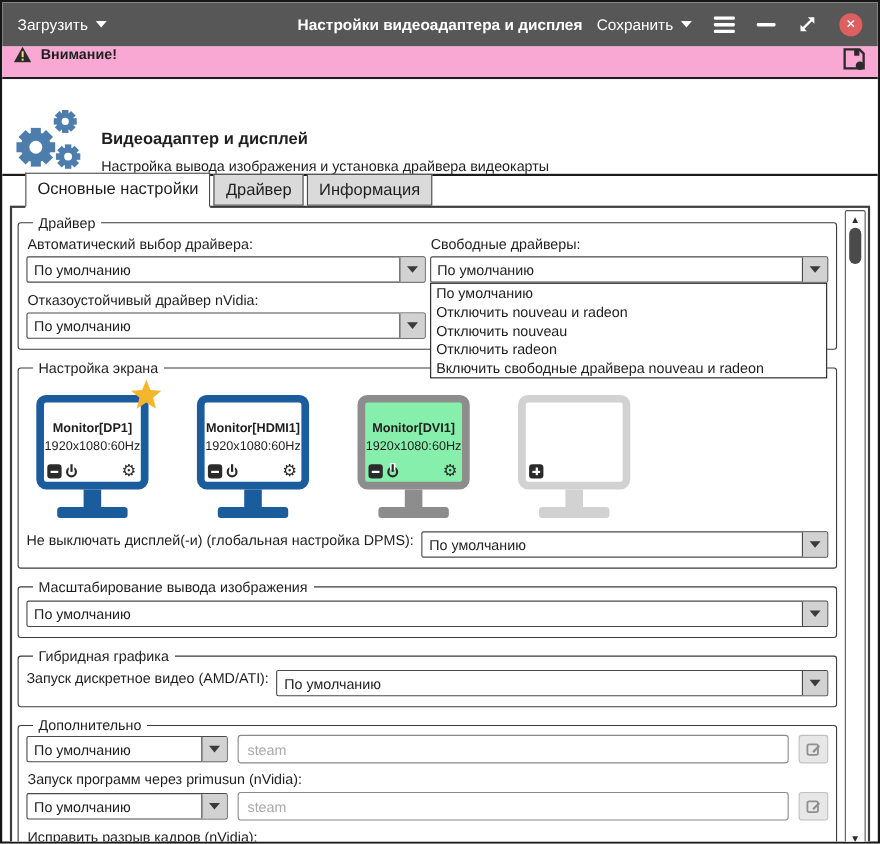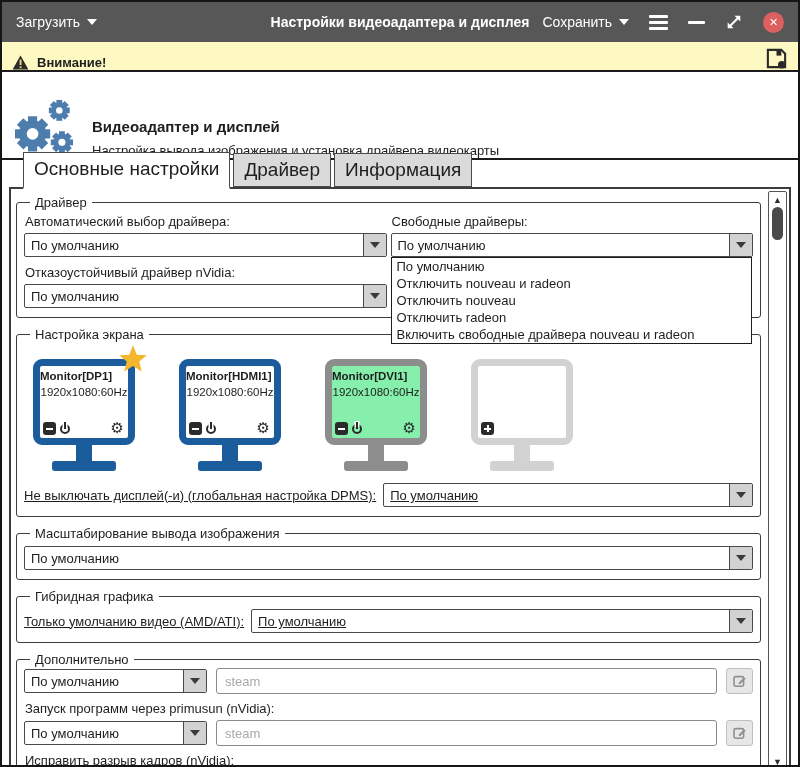--- a/index.html
+++ b/index.html
@@ -13,29 +13,29 @@
   .titlebar { height:40px; background:#575757; display:flex; align-items:center; padding:12px 14px; position:relative; color:#fff; }
   .tb-menu { display:flex; align-items:center; gap:7px; font-size:14px; cursor:default; }
   .caret-down { width:0; height:0; border-left:5px solid transparent; border-right:5px solid transparent; border-top:6px solid #fff; }
   .tb-title { position:absolute; left:50%; transform:translateX(-50%); font-size:14px; font-weight:bold; white-space:nowrap; }
   .tb-right { margin-left:auto; display:flex; align-items:center; gap:20px; }
   .hamburger { display:flex; flex-direction:column; gap:3px; }
   .hamburger span { width:19px; height:3px; background:#fff; border-radius:1px; }
   .min-bar { width:17px; height:3px; background:#fff; border-radius:1px; }
   .close-btn { width:21px; height:21px; border-radius:50%; background:#dd5f5f; color:#fff; font-size:11px; font-weight:bold; display:flex; align-items:center; justify-content:center; line-height:1; }
   
-  .warnbar { height:30px; background:#fef9c3; border-bottom:2px solid #1c1c1c; display:flex; align-items:flex-end; gap:8px; padding:0 10px; font-size:13px; font-weight:bold; }
+  .warnbar { height:30px; background:#f9a8d4; border-bottom:2px solid #1c1c1c; display:flex; align-items:flex-start; gap:8px; padding:0 10px; font-size:13px; font-weight:bold; }
   .warn-save { margin-left:auto; display:flex; align-items:center; }
   
   .header { height:88px; background:#fff; border-bottom:2px solid #1c1c1c; display:flex; align-items:flex-end; gap:16px; padding:0 8px; }
   .hdr-text .h-title { font-size:15px; font-weight:bold; margin-bottom:8px; }
   .hdr-text .h-sub { font-size:13px; }
   
   .tabs { height:27px; display:flex; align-items:flex-end; padding-left:21px; position:relative; z-index:5; }
-  .tab { border:1px solid #4a4a4a; background:#dadada; font-size:19px; padding:5px 10px 5px; margin-right:3px; position:relative; }
+  .tab { border:1px solid #4a4a4a; background:#dadada; font-size:15px; padding:5px 10px 5px; margin-right:3px; position:relative; }
   .tab.active { background:#fff; border-bottom:2px solid #fff; margin-bottom:-2px; padding-bottom:7px; z-index:6; }
   
   .pane { margin:0 7px; height:588px; border:2px solid #3d3d3d; background:#fff; position:relative; z-index:1; }
   .pane-content { position:absolute; left:5px; top:6px; right:28px; }
   fieldset { border:1px solid #3d3d3d; border-radius:3px; margin:0 0 9px 0; padding:1px 7px 9px 7px; }
   legend { font-size:13px; padding:0 5px; margin-left:6px; }
   .fld-label { display:block; font-size:13px; margin:3px 0 4px 1px; }
   
   .combo { display:flex; align-items:stretch; height:24px; border:1px solid #4a4a4a; border-radius:2px; background:#fff; }
   .combo-text { flex:1; font-size:13px; padding:4px 6px 0; white-space:nowrap; overflow:hidden; }
@@ -43,38 +43,38 @@
   .tri { width:0; height:0; border-left:5px solid transparent; border-right:5px solid transparent; border-top:6px solid #3a3a3a; }
   
   .drv-grid { display:grid; grid-template-columns:1fr 1fr; column-gap:4px; }
   .combo-wrap { position:relative; }
   .drop-list { position:absolute; top:100%; left:0; right:1px; background:#fff; border:1px solid #1c1c1c; z-index:30; }
   .drop-item { font-size:13px; line-height:15px; padding:1px 5px; white-space:nowrap; }
   
   .monitors { display:flex; gap:44px; padding:16px 4px 0 9px; }
   .monitor { width:102px; position:relative; }
   .m-frame { height:86px; border:7px solid #1a5c9c; border-radius:9px; background:#fff; position:relative; }
-  .m-name { font-size:11.5px; font-weight:bold; margin-top:4px; white-space:nowrap; }
+  .m-name { font-size:11.5px; font-weight:bold; text-align:center; margin-top:18px; white-space:nowrap; }
   .m-res { font-size:11.5px; text-align:center; margin-top:4px; white-space:nowrap; }
   .m-icons { position:absolute; left:3px; right:4px; bottom:3px; display:flex; align-items:center; gap:4px; }
   .badge { width:13px; height:13px; background:#2b2b2b; border-radius:3px; position:relative; flex:0 0 auto; }
   .badge::before { content:''; position:absolute; left:3px; right:3px; top:5.5px; height:2px; background:#fff; }
   .badge.plus::after { content:''; position:absolute; top:3px; bottom:3px; left:5.5px; width:2px; background:#fff; }
   .power { width:10px; height:10px; border:2px solid #2b2b2b; border-radius:50%; position:relative; flex:0 0 auto; }
   .power::before { content:''; position:absolute; left:50%; top:-5px; transform:translateX(-50%); width:5px; height:6px; background:#fff; }
   .power::after { content:''; position:absolute; left:50%; top:-4px; transform:translateX(-50%); width:2px; height:7px; background:#2b2b2b; }
   .gear-glyph { margin-left:auto; font-family:"DejaVu Sans",sans-serif; font-size:15px; line-height:13px; color:#2b2b2b; }
   .m-neck { width:16px; height:16px; margin:0 auto; background:#1a5c9c; }
   .m-base { width:64px; height:10px; margin:0 auto; border-radius:3px; background:#1a5c9c; }
   .monitor.gray .m-frame, .monitor.gray .m-neck, .monitor.gray .m-base { border-color:#8d8d8d; background-color:#8d8d8d; }
   .monitor.gray .m-frame { background:#86efac; }
   .monitor.empty .m-frame, .monitor.empty .m-neck, .monitor.empty .m-base { border-color:#d2d2d2; background-color:#d2d2d2; }
   .monitor.empty .m-frame { background:#fff; }
   .star { position:absolute; top:-15px; right:-13px; z-index:4; }
-  .row-inline { display:flex; align-items:center; gap:7px; margin-top:12px;text-decoration:underline; }
+  .row-inline { display:flex; align-items:flex-start; gap:7px; margin-top:12px; }
   .row-inline .fld-label { margin:0; white-space:nowrap; }
   .row-inline .combo { flex:1; }
   
   .x-row { display:flex; align-items:center; gap:9px; margin-bottom:2px; }
   .combo.small { width:183px; flex:0 0 auto; }
   .txt-input { flex:1; height:26px; border:1px solid #8a8a8a; border-radius:3px; padding:0 8px; font-size:13px; font-family:inherit; color:#333; background:#fff; }
   .txt-input::placeholder { color:#a9a9a9; }
   .edit-btn { width:27px; height:26px; flex:0 0 auto; background:#e7e7e7; border:1px solid #c0c0c0; border-radius:3px; display:flex; align-items:center; justify-content:center; }
   
   .vscroll { position:absolute; top:2px; right:2px; bottom:2px; width:19px; border:1px solid #555; border-radius:2px; background:#fff; }
@@ -286,21 +286,21 @@
           <span class="combo-text">По умолчанию</span>
           <span class="combo-btn">
               <span class="tri"></span>
             </span>
         </div>
       </fieldset>
 
       <fieldset>
         <legend>Гибридная графика</legend>
         <div class="row-inline" style="margin-top:4px;">
-          <span class="fld-label">Только умолчанию видео (AMD/ATI):</span>
+          <span class="fld-label">Запуск дискретное видео (AMD/ATI):</span>
           <div class="combo">
             <span class="combo-text">По умолчанию</span>
             <span class="combo-btn">
                 <span class="tri"></span>
               </span>
           </div>
         </div>
       </fieldset>
 
       <fieldset>

